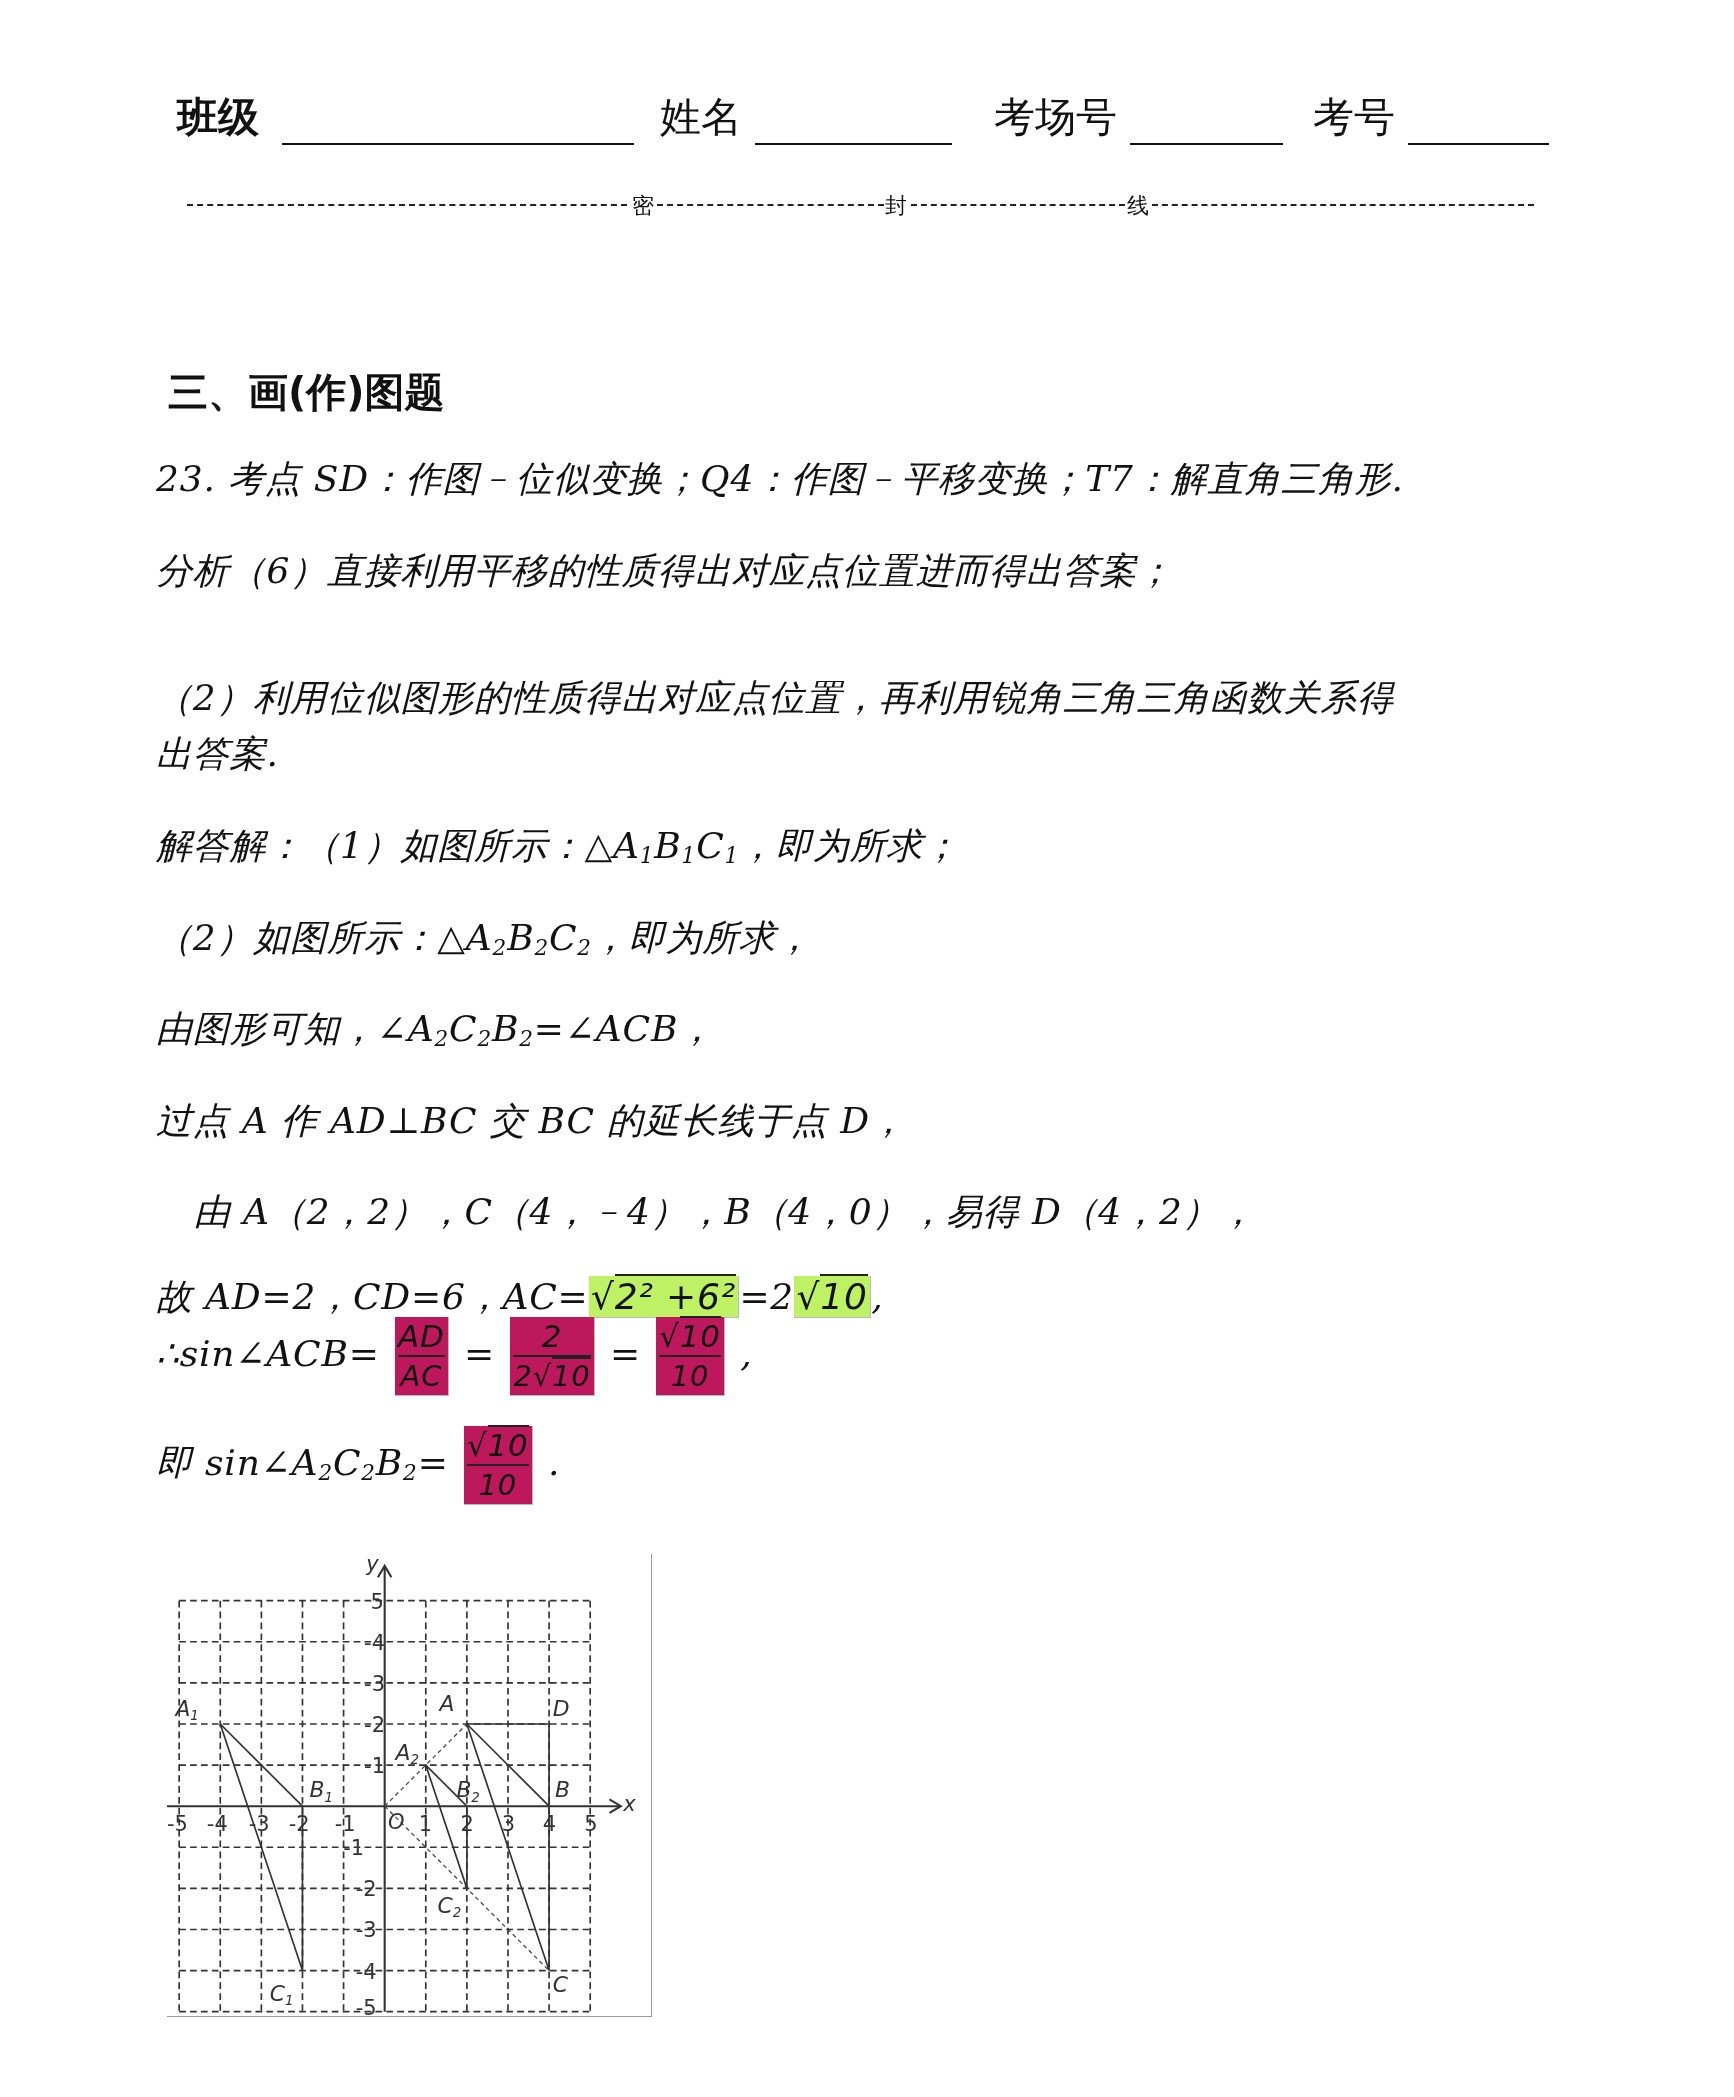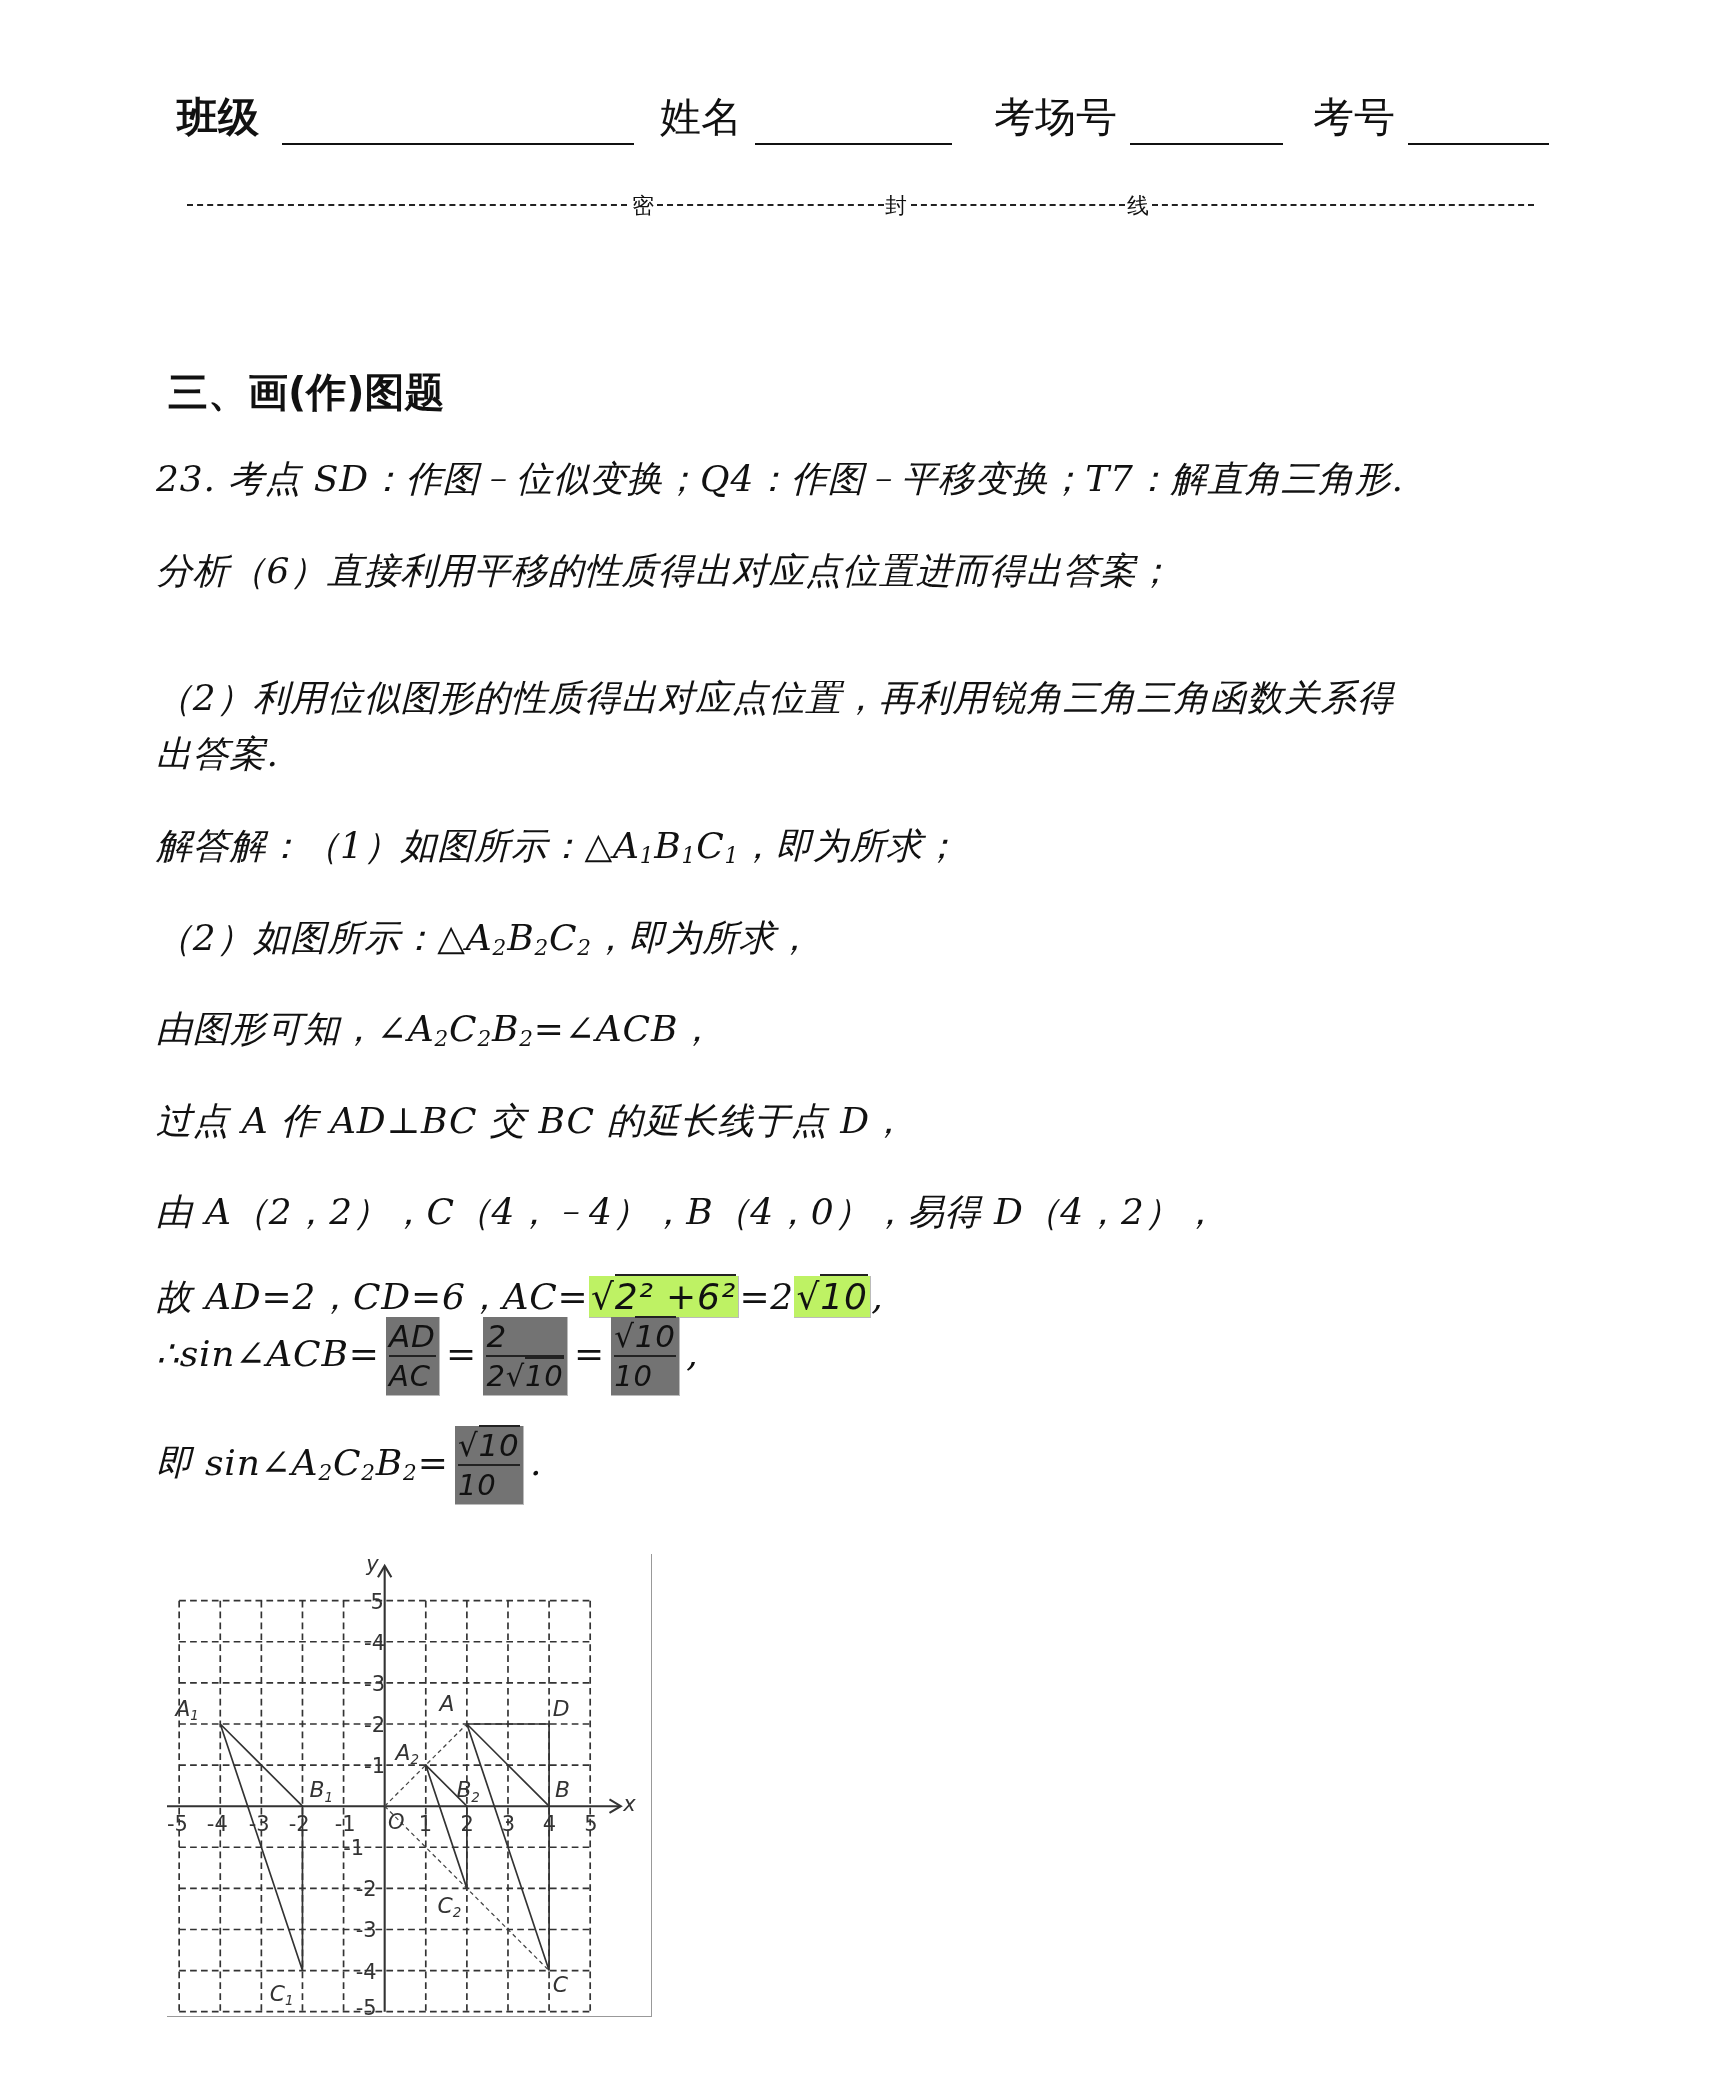--- a/index.html
+++ b/index.html
@@ -7,22 +7,22 @@
          font-family:"DejaVu Serif", "Liberation Serif", serif; color:#111; }
   .abs { position:absolute; white-space:nowrap; }
   .hdr { font-family:"DejaVu Sans", sans-serif; font-size:41px; top:90px; }
   .blank { display:inline-block; border-bottom:2.5px solid #111; height:38px; vertical-align:bottom; }
   .sealline { top:191px; left:187px; width:1347px; height:25px; font-size:21px; }
   .dash { position:absolute; top:12.6px; height:0; border-top:2.9px dashed #222; }
   .sealchar { position:absolute; top:0; font-family:"DejaVu Sans", sans-serif; font-size:22px; }
   .heading { font-family:"DejaVu Sans", sans-serif; font-weight:bold; font-size:40px; left:168px; top:365px; }
   .line { left:156px; font-size:36px; font-family:"DejaVu Serif", serif; letter-spacing:0.8px;font-style:italic; }
   sub { font-size:0.6em; vertical-align:-0.25em; }
-  .frac { display:inline-block; vertical-align:middle; text-align:left; font-family:"DejaVu Sans", sans-serif;
-          background:#737373; border-right:1.3px solid #bbb; border-bottom:1.3px solid #bbb; padding:0 3.4px; margin:0 6px; }
+  .frac { display:inline-block; vertical-align:middle; text-align:center; font-family:"DejaVu Sans", sans-serif;
+          background:#be185d; border-right:1.3px solid #bbb; border-bottom:1.3px solid #bbb; padding:0 3.4px; margin:0 15px; }
   .frac .num { display:block; font-size:31px; line-height:38px; border-bottom:2.5px solid #222; }
   .frac .den { display:block; font-size:29px; line-height:38px; }
   .rad { display:inline-block; font-family:"DejaVu Sans", sans-serif; background:#bef264; border-bottom:1.3px solid #bbb; border-right:1.3px solid #bbb; padding:0 2.5px; }
   .rad .ov { border-top:2.1px solid #222; }
   .figure { left:167px; top:1554px; width:484px; height:462px; background:#fff; border-right:1.7px solid #999; border-bottom:1.7px solid #999; }
 </style>
 </head>
 <body>
 
 <div class="abs hdr" style="left:177px;font-weight:bold;">
@@ -62,21 +62,21 @@
 <div class="abs line" style="top:822px;">
   <span>解答解：（1）如图所示：△A</span><sub>1</sub>B<sub>1</sub>C<sub>1</sub><span>，即为所求；</span>
 </div>
 <div class="abs line" style="top:914px;">
   <span>（2）如图所示：△A</span><sub>2</sub>B<sub>2</sub>C<sub>2</sub><span>，即为所求，</span>
 </div>
 <div class="abs line" style="top:1005px;">
   <span>由图形可知，∠A</span><sub>2</sub>C<sub>2</sub>B<sub>2</sub><span>=∠ACB，</span>
 </div>
 <div class="abs line" style="top:1097px;">过点 A 作 AD⊥BC 交 BC 的延长线于点 D，</div>
-<div class="abs line" style="top:1188px;">由 A（2，2），C（4，﹣4），B（4，0），易得 D（4，2），</div>
+<div class="abs line" style="top:1188px;margin-left:38px;">由 A（2，2），C（4，﹣4），B（4，0），易得 D（4，2），</div>
 
 <div class="abs line" style="top:1273px;">
   <span>故 AD=2，CD=6，AC=</span><span class="rad">√<span class="ov">2² +6²</span></span><span>=2</span><span class="rad">√<span class="ov">10</span></span><span>,</span>
 </div>
 
 <div class="abs line" style="top:1317px;">
   <span>∴sin∠ACB=</span><span class="frac"><span class="num">AD</span><span class="den">AC</span></span>=<span class="frac"><span class="num">2</span><span class="den"><span>2</span>√<span style="border-top:2.1px solid #222">10</span></span></span>=<span class="frac"><span class="num">√<span style="border-top:2.1px solid #222">10</span></span><span class="den">10</span></span><span>,</span>
 </div>
 
 <div class="abs line" style="top:1426px;">

